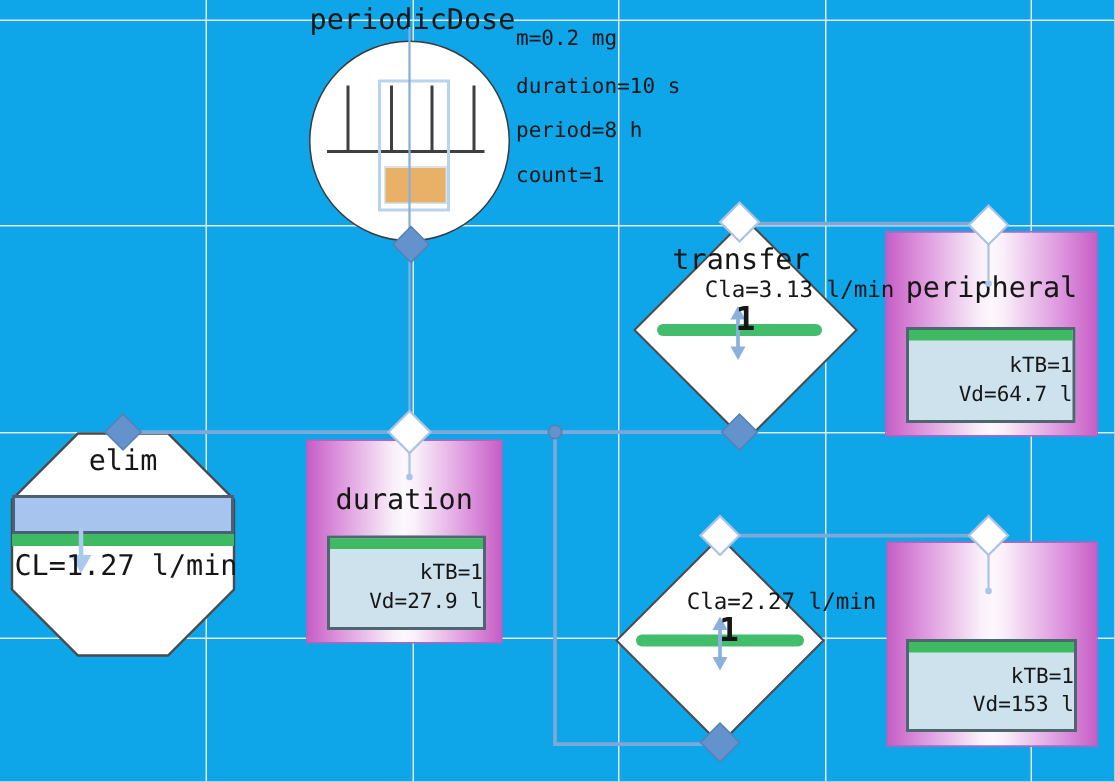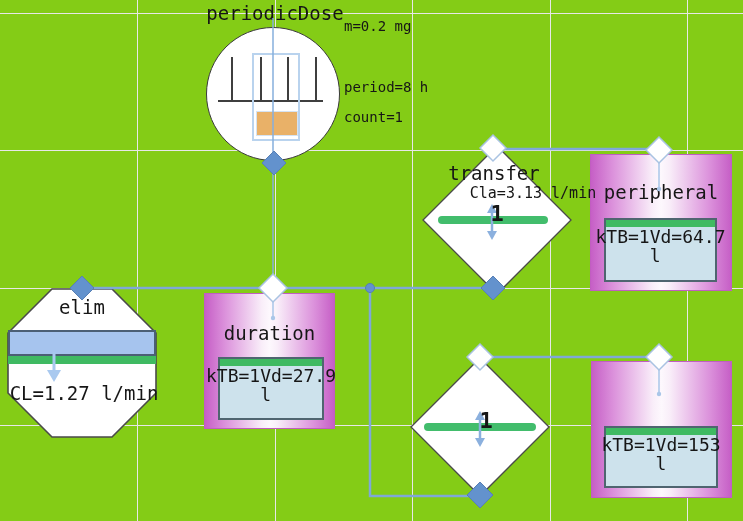--- a/index.html
+++ b/index.html
@@ -1,32 +1,32 @@
 <!DOCTYPE html>
 <html><head>
 <meta charset="utf-8">
 <style>
   html,body{margin:0;padding:0;background:#fff;}
   .canvas{
-    position:relative;width:743px;height:521px;background:#84cc16;overflow:hidden;
+    position:relative;width:743px;height:521px;background:#0ea5e9;overflow:hidden;
     font-family:"DejaVu Sans Mono", monospace;color:#161616;
   }
   .gh{position:absolute;left:0;width:743px;height:1px;background:#e7e7e7;}
   .gv{position:absolute;top:0;height:521px;width:1px;background:#e7e7e7;}
   .comp{position:absolute;z-index:1;}
   .abs{position:absolute;}
   .ctitle{position:absolute;text-align:center;font-size:19px;line-height:22px;white-space:nowrap;}
   .param{position:absolute;font-size:14px;line-height:16px;white-space:nowrap;}
   .midtext{position:absolute;text-align:center;font-size:15px;line-height:17px;white-space:nowrap;margin-left:39px;}
   .pinkbox{position:absolute;border:1px solid #c05ec0;
     background:linear-gradient(to right,#c65fc6 0%,#dc93dc 16%,#f9eef9 44%,#fdf8fd 50%,#f9eef9 56%,#dc93dc 84%,#c65fc6 100%);}
   .kv-box{position:absolute;border:2px solid #4f6570;background:#cde2ec;display:flex;flex-direction:column;box-sizing:border-box;}
   .kv-green{height:7px;background:#3fba62;}
-  .kv-text{flex:1;display:flex;flex-direction:row;justify-content:center;align-items:flex-start;
-    font-size:18px;line-height:19px;}
+  .kv-text{flex:1;display:flex;flex-direction:column;justify-content:center;align-items:flex-end;
+    font-size:14px;line-height:19px;}
   .circle{position:absolute;border:1.5px solid #3a3a3a;border-radius:50%;background:#fff;}
   .tick{position:absolute;width:2px;background:#3f3f3f;}
   .gbar{position:absolute;background:#42bd6c;border-radius:4px;}
   .gain{position:absolute;text-align:center;font-size:22px;line-height:22px;font-weight:bold;}
   .overlay{position:absolute;left:0;top:0;z-index:2;pointer-events:none;}
 </style>
 </head>
 <body>
 
 <div class="canvas">
@@ -48,36 +48,37 @@
     <div class="abs" style="left:38px;top:100px;width:105px;height:2px;background:#3f3f3f"></div>
     <div class="tick" style="left:51px;top:57px;height:43px"></div>
     <div class="tick" style="left:80px;top:57px;height:43px"></div>
     <div class="tick" style="left:107px;top:57px;height:43px"></div>
     <div class="tick" style="left:135px;top:57px;height:43px"></div>
 
     <div class="abs" style="left:72px;top:53px;width:44px;height:84px;border:2px solid #b9d3ee"></div>
     <div class="abs" style="left:76px;top:111px;width:40px;height:23px;background:#e9b168;border:1px solid #d5e3f2"></div>
 
     <div class="param" style="left:164px;top:18px">m=0.2 mg</div>
+    <div class="param" style="left:164px;top:50px">duration=10 s</div>
     <div class="param" style="left:164px;top:79px">period=8 h</div>
     <div class="param" style="left:164px;top:109px">count=1</div>
   </div>
 
   <div class="comp" style="left:6px;top:286px;width:162px;height:156px">
     <svg class="abs" style="left:0;top:1px" width="152" height="152">
       <polygon points="46,2 106,2 150,46 150,106 106,150 46,150 2,106 2,46" fill="#ffffff" stroke="#4a4a4a" stroke-width="1.6"></polygon>
     </svg>
     <div class="ctitle" style="left:0;top:10px;width:152px">elim</div>
     <div class="abs" style="left:2px;top:44px;width:148px;height:26px;background:#a6c4ee;border:2px solid #4b5f75;box-sizing:border-box"></div>
     <div class="abs" style="left:2px;top:70px;width:148px;height:8px;background:#3fba62"></div>
     <svg class="abs" style="left:38px;top:62px" width="20" height="38">
       <line x1="10" y1="4" x2="10" y2="24" stroke="#a9c9ef" stroke-width="3"></line>
       <polygon points="3,22 17,22 10,34" fill="#a9c9ef"></polygon>
     </svg>
-    <div class="ctitle" style="left:-6px;top:96px;width:168px">CL=1.27 l/min</div>
+    <div class="ctitle" style="left:-6px;top:80px;width:168px">CL=1.27 l/min</div>
   </div>
 
   <div class="comp pinkbox" style="left:204px;top:293px;width:129px;height:134px">
     <div class="ctitle" style="left:0;top:28px;width:100%">duration</div>
     <div class="kv-box" style="left:13px;top:63px;width:106px;height:63px">
       <div class="kv-green"></div>
       <div class="kv-text">
         <span>kTB=1</span>
         <span>Vd=27.9 l</span>
       </div>
@@ -117,20 +118,21 @@
       <polygon points="3,10 13,10 8,1" fill="#8bb0de"></polygon>
       <polygon points="3,28 13,28 8,37" fill="#8bb0de"></polygon>
     </svg>
     <div class="gain" style="left:49px;top:60px;width:60px">1</div>
   </div>
 
   <div class="comp" style="left:410px;top:356px;width:140px;height:142px">
     <svg class="abs" style="left:0;top:0" width="140" height="142">
       <polygon points="70,2 139,71 70,140 1,71" fill="#ffffff" stroke="#4a4a4a" stroke-width="1.3"></polygon>
     </svg>
+    <div class="midtext" style="left:-8px;top:37px;width:160px">Cla=2.27 l/min</div>
     <div class="gbar" style="left:14px;top:67px;width:112px;height:8px"></div>
     <svg class="abs" style="left:62px;top:54px" width="16" height="38">
       <line x1="8" y1="6" x2="8" y2="32" stroke="#8bb0de" stroke-width="2.5"></line>
       <polygon points="3,10 13,10 8,1" fill="#8bb0de"></polygon>
       <polygon points="3,28 13,28 8,37" fill="#8bb0de"></polygon>
     </svg>
     <div class="gain" style="left:46px;top:54px;width:60px">1</div>
   </div>
 
   <svg class="overlay" width="743" height="521">

